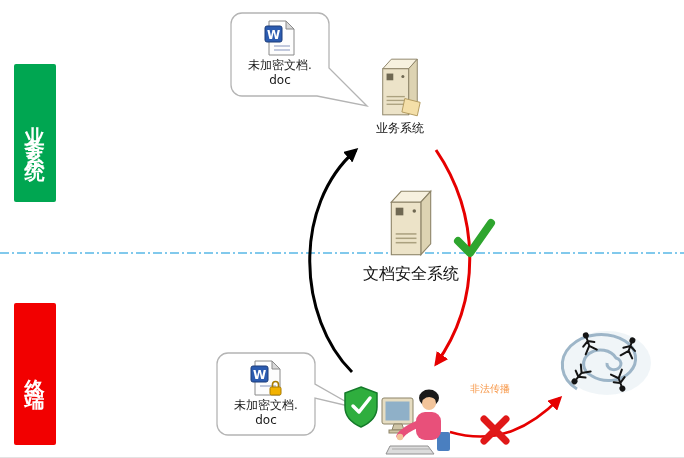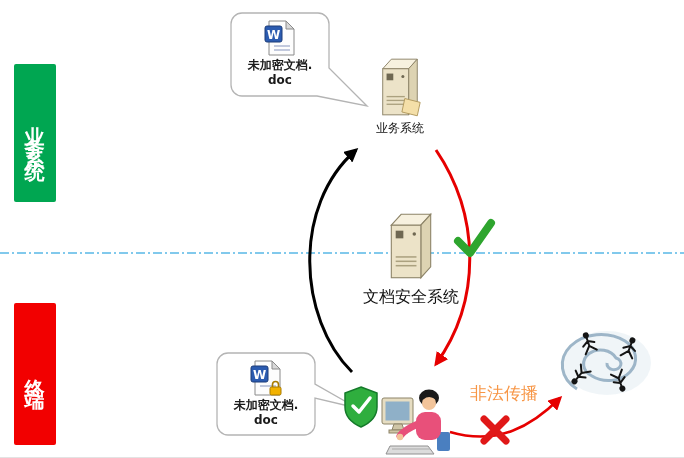--- a/index.html
+++ b/index.html
@@ -10,32 +10,32 @@
   .zone { position:absolute; display:flex; align-items:center; justify-content:center; border-radius:2px; z-index:2; }
   .zone span { writing-mode:vertical-lr; text-orientation:upright; color:#ffffff; font-weight:bold;
                font-size:20px; letter-spacing:11px; line-height:1; }
   .zone-business { left:14px; top:64px; width:42px; height:138px; background:#00a651; }
   .zone-terminal { left:14px; top:303px; width:42px; height:142px; background:#f20000; }
 
   .callout { position:absolute; z-index:2; }
   .callout .bubble-svg { position:absolute; left:0; top:0; }
   .callout .content { position:absolute; left:0; top:0; width:100px; height:84px;
                       display:flex; flex-direction:column; align-items:center; justify-content:center; gap:2px; }
-  .callout .txt { font-size:12px; font-weight:bold; color:#1a1a1a; line-height:1.25; text-align:center; }
+  .callout .txt { font-size:12px; font-weight:normal; color:#1a1a1a; line-height:1.25; text-align:center; }
 
   .node { position:absolute; display:flex; flex-direction:column; align-items:center; z-index:2; }
   .node-business { left:360px; top:56px; width:80px; }
   .node-business .node-label { font-size:12px; color:#111111; margin-top:2px; }
-  .node-security { left:345px; top:211px; width:132px; }
+  .node-security { left:345px; top:188px; width:132px; }
   .node-security .node-label { font-family:"DejaVu Serif", serif; font-size:16px; color:#111111; margin-top:6px; }
 
   .person { position:absolute; left:344px; top:384px; z-index:2; }
   .swirl  { position:absolute; left:558px; top:326px; z-index:2; }
 
-  .illegal { position:absolute; left:470px; top:382px; width:72px; font-size:17px;
+  .illegal { position:absolute; left:470px; top:382px; width:72px; font-size:10px;
              color:#f79646; z-index:6; }
   .check  { position:absolute; left:450px; top:214px; z-index:6; }
   .redx   { position:absolute; left:477px; top:412px; z-index:6; }
 
   .arrows { z-index:4; }
   .sep    { z-index:0; }
   .bottom-rule { position:absolute; left:0; bottom:0; width:100%; height:1px; background:#e3e3e3; z-index:1; }
 </style>
 </head>
 <body>

